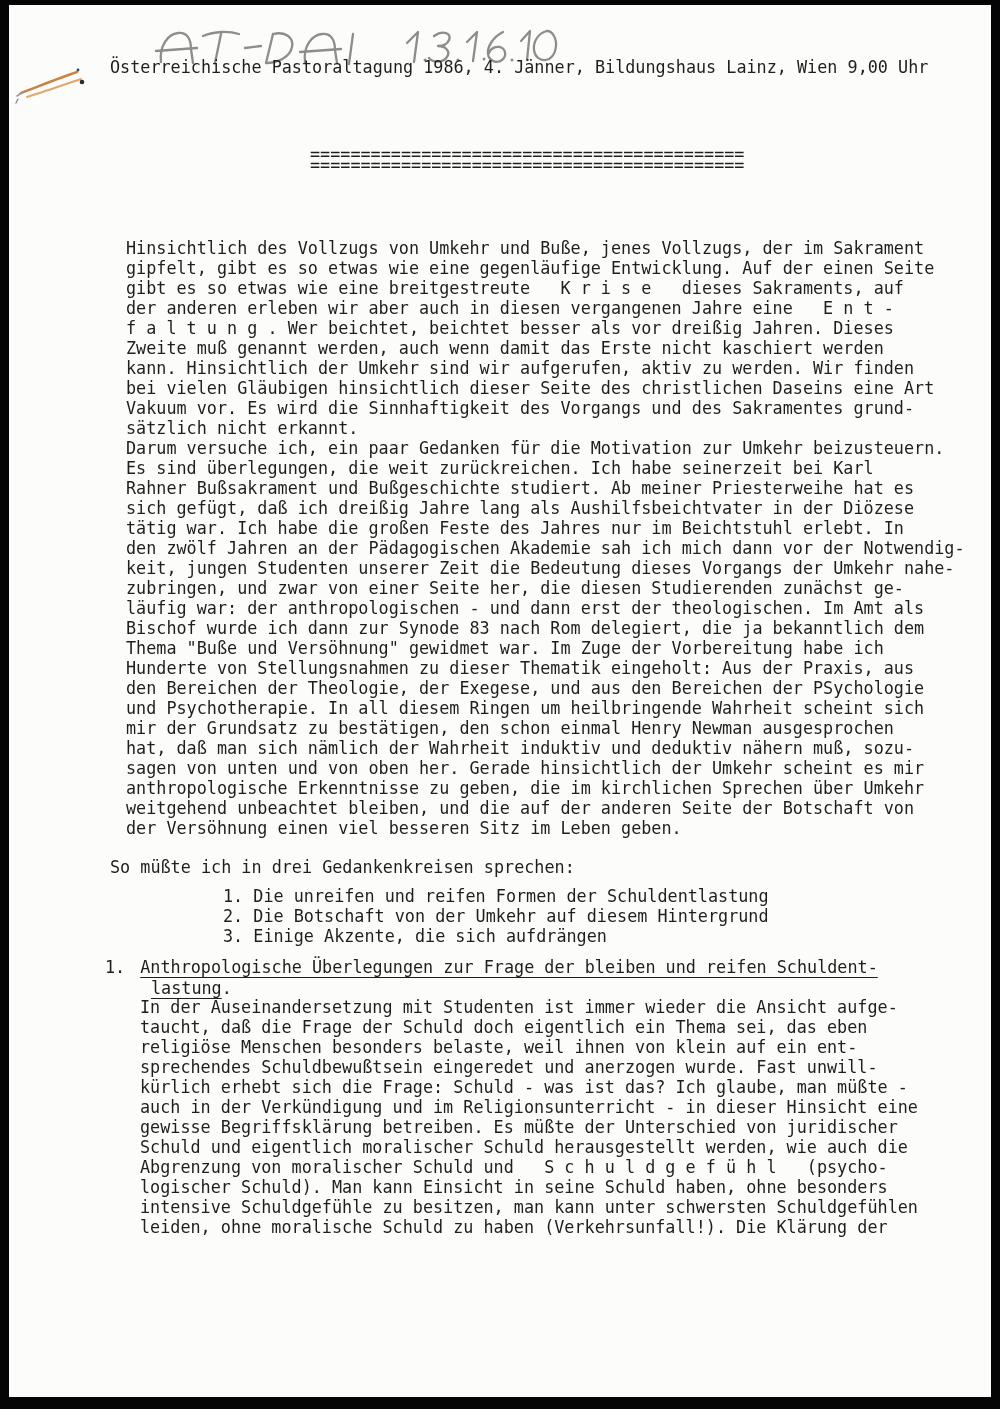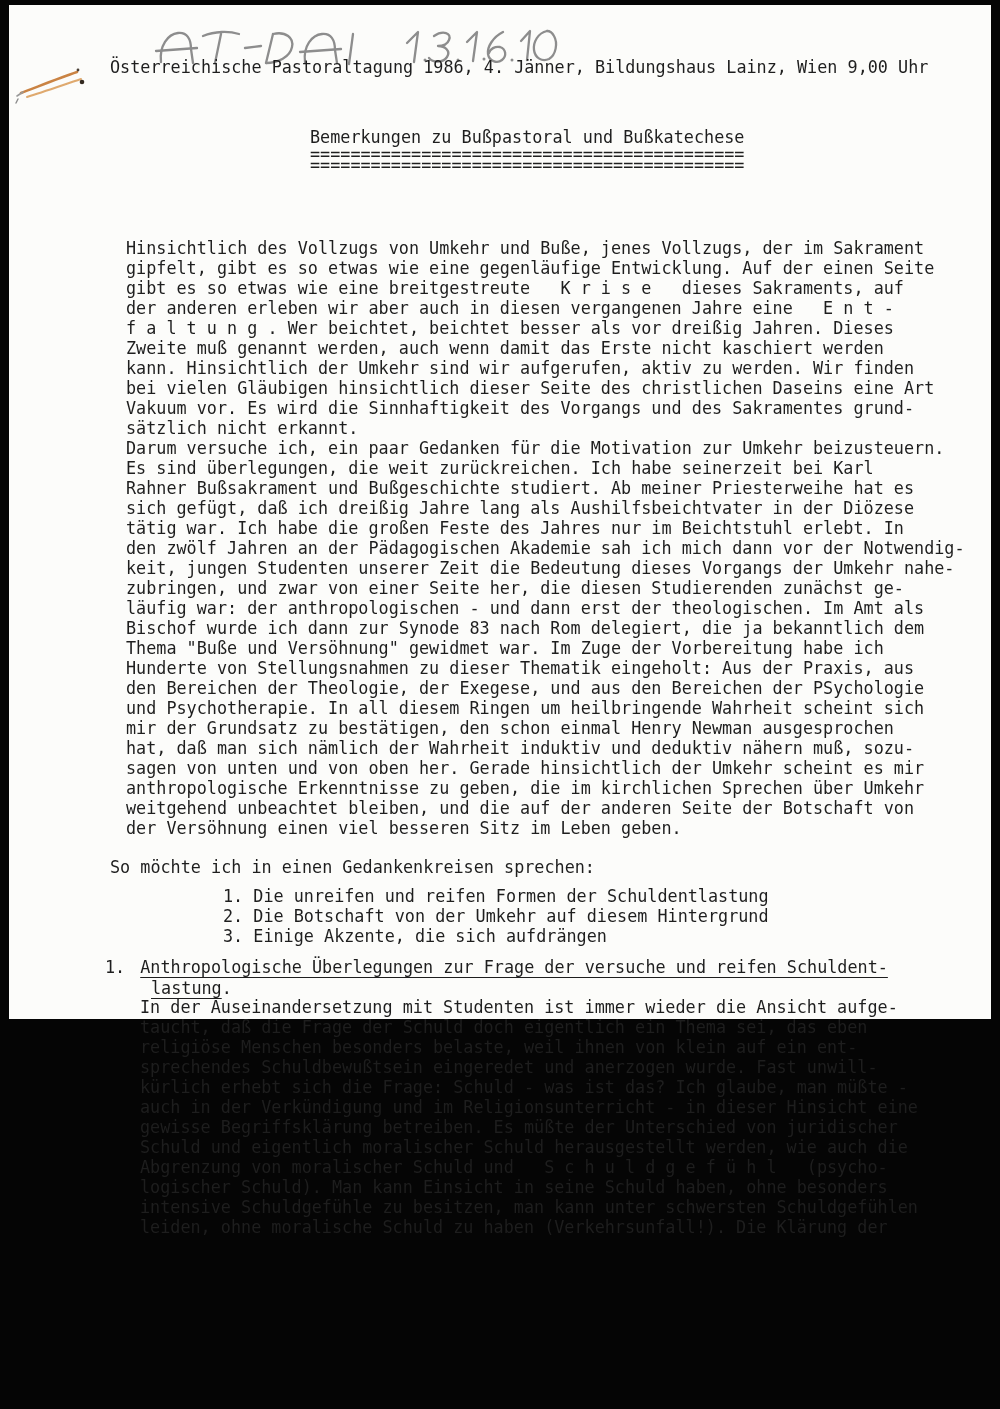--- a/index.html
+++ b/index.html
@@ -4,21 +4,21 @@
 <style>
   html,body{
     margin:0;padding:0;
     width:1000px;height:1409px;
     background:#050505;
     overflow:hidden;
     font-family:"DejaVu Sans Mono",monospace;
   }
   .page{
     position:absolute;left:9px;top:5px;
-    width:982px;height:1014px;
+    width:982px;height:1392px;
     background:#fcfcfa;
   }
   .mono{
     position:absolute;margin:0;
     font-family:"DejaVu Sans Mono",monospace;
     font-size:16.8px;line-height:20px;
     color:#1e1e1e;
     white-space:pre;
     letter-spacing:0;
   }
@@ -76,21 +76,20 @@
       <circle cx="357" cy="34" r="1.5" fill="#8d8d8d" stroke="none"></circle>
 
       <path d="M366,15 L375,5 L372,34"></path>
 
       <path d="M392,5 C383,7 378,16 379,24 C380,32 387,36 394,33 C401,29 403,17 399,10 C397,6 395,5 392,5"></path>
     </g>
   </svg>
 
   <div class="mono" style="left:101px;top:52px">Österreichische Pastoraltagung 1986, 4. Jänner, Bildungshaus Lainz, Wien 9,00 Uhr</div>
 
-  <div class="mono" style="left:301px;top:122px">Bemerkungen zu Bußpastoral und Bußkatechese</div>
   <div class="mono" style="left:301px;top:139px">===========================================</div>
   <div class="mono" style="left:301px;top:150px">===========================================</div>
 
   <pre class="mono" style="left:117px;top:233px">Hinsichtlich des Vollzugs von Umkehr und Buße, jenes Vollzugs, der im Sakrament
 gipfelt, gibt es so etwas wie eine gegenläufige Entwicklung. Auf der einen Seite
 gibt es so etwas wie eine breitgestreute   K r i s e   dieses Sakraments, auf
 der anderen erleben wir aber auch in diesen vergangenen Jahre eine   E n t -
 f a l t u n g . Wer beichtet, beichtet besser als vor dreißig Jahren. Dieses
 Zweite muß genannt werden, auch wenn damit das Erste nicht kaschiert werden
 kann. Hinsichtlich der Umkehr sind wir aufgerufen, aktiv zu werden. Wir finden
@@ -111,27 +110,27 @@
 Hunderte von Stellungsnahmen zu dieser Thematik eingeholt: Aus der Praxis, aus
 den Bereichen der Theologie, der Exegese, und aus den Bereichen der PSychologie
 und Psychotherapie. In all diesem Ringen um heilbringende Wahrheit scheint sich
 mir der Grundsatz zu bestätigen, den schon einmal Henry Newman ausgesprochen
 hat, daß man sich nämlich der Wahrheit induktiv und deduktiv nähern muß, sozu-
 sagen von unten und von oben her. Gerade hinsichtlich der Umkehr scheint es mir
 anthropologische Erkenntnisse zu geben, die im kirchlichen Sprechen über Umkehr
 weitgehend unbeachtet bleiben, und die auf der anderen Seite der Botschaft von
 der Versöhnung einen viel besseren Sitz im Leben geben.</pre>
 
-  <pre class="mono" style="left:101px;top:852px">So möchte ich in einen Gedankenkreisen sprechen:</pre>
+  <pre class="mono" style="left:101px;top:852px">So müßte ich in drei Gedankenkreisen sprechen:</pre>
 
   <pre class="mono" style="left:214px;top:881px">1. Die unreifen und reifen Formen der Schuldentlastung
 2. Die Botschaft von der Umkehr auf diesem Hintergrund
 3. Einige Akzente, die sich aufdrängen</pre>
 
-  <div class="mono" style="left:96px;top:952px"><span>1.</span><span class="u num-gap">Anthropologische Überlegungen zur Frage der versuche und reifen Schuldent-</span></div>
+  <div class="mono" style="left:96px;top:952px"><span>1.</span><span class="u num-gap">Anthropologische Überlegungen zur Frage der bleiben und reifen Schuldent-</span></div>
   <div class="mono" style="left:142px;top:973px"><span class="u">lastung</span><span>.</span></div>
 
   <pre class="mono" style="left:131px;top:992px">In der Auseinandersetzung mit Studenten ist immer wieder die Ansicht aufge-
 taucht, daß die Frage der Schuld doch eigentlich ein Thema sei, das eben
 religiöse Menschen besonders belaste, weil ihnen von klein auf ein ent-
 sprechendes Schuldbewußtsein eingeredet und anerzogen wurde. Fast unwill-
 kürlich erhebt sich die Frage: Schuld - was ist das? Ich glaube, man müßte -
 auch in der Verkündigung und im Religionsunterricht - in dieser Hinsicht eine
 gewisse Begriffsklärung betreiben. Es müßte der Unterschied von juridischer
 Schuld und eigentlich moralischer Schuld herausgestellt werden, wie auch die

